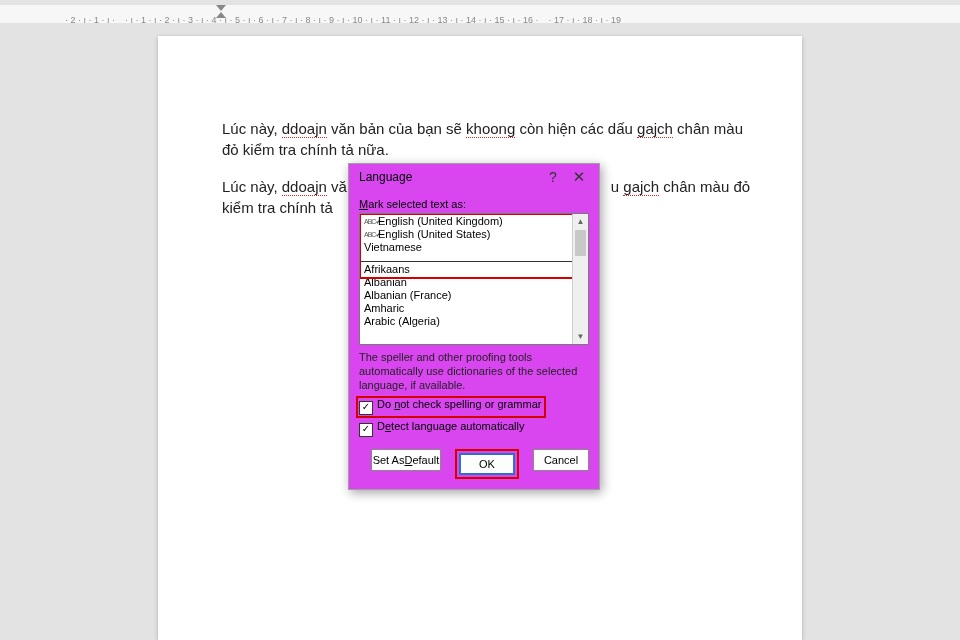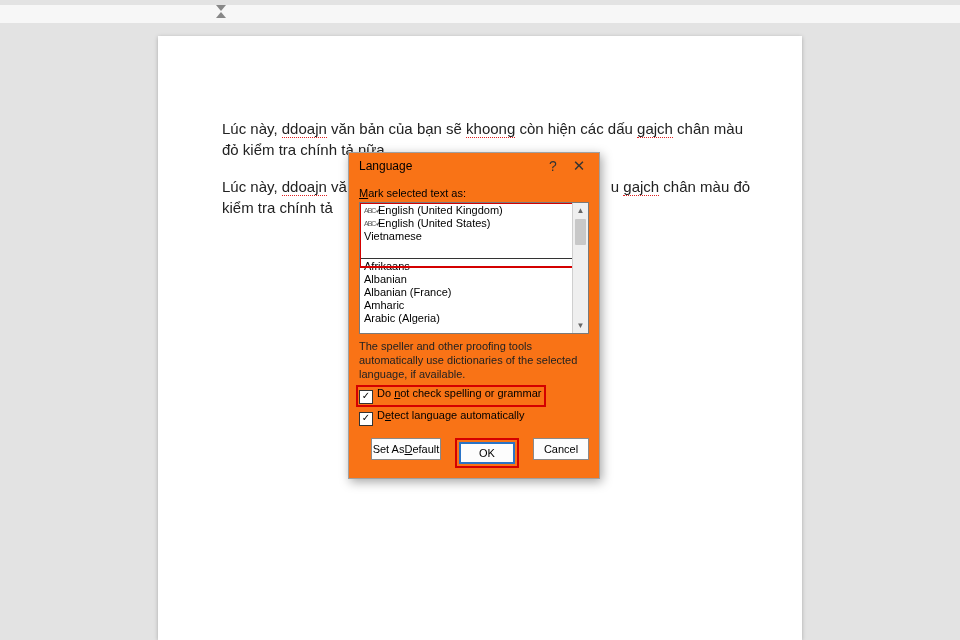--- a/index.html
+++ b/index.html
@@ -16,37 +16,37 @@
          border-left:5px solid transparent;border-right:5px solid transparent;
          border-bottom:6px solid #888;}
   
   .page{position:absolute;left:158px;top:36px;width:644px;height:604px;background:#fff;
         box-shadow:0 1px 4px rgba(0,0,0,.25);}
   .page-inner{position:absolute;left:64px;top:82px;right:40px;font-size:15px;color:#222;
               line-height:1.4;}
   .para{margin:0 0 16px 0;}
   .err{border-bottom:1px dotted #e02020;text-decoration:none;}
   
-  .dialog{position:absolute;left:348px;top:152px;width:250px;background:#f97316;
+  .dialog{position:absolute;left:348px;top:163px;width:250px;background:#d946ef;
           border:1px solid #a0a0a0;box-shadow:2px 3px 10px rgba(0,0,0,.35);
           font-size:11px;color:#000;}
   .dlg-title{display:flex;align-items:center;height:26px;padding:0 6px 0 10px;}
   .dlg-title-text{flex:1;font-size:12px;}
   .dlg-help{width:24px;text-align:center;font-size:14px;color:#333;}
   .dlg-close{width:28px;text-align:center;font-size:15px;color:#333;}
   .dlg-body{padding:6px 10px 10px 10px;}
   .label{margin:2px 0 3px 0;}
   .ul{text-decoration:underline;}
   .listbox{border:1px solid #7a7a7a;background:#fff;height:132px;position:relative;
            box-sizing:border-box;overflow:hidden;}
   .listbox-hi{position:absolute;left:-1px;top:-1px;right:-1px;height:62px;
               border:2px solid #d40000;pointer-events:none;}
   .listbox ul{list-style:none;margin:0;padding:1px 0;font-size:11px;}
   .listbox li{padding:0 4px;line-height:13px;white-space:nowrap;}
-  .listbox li.sep{border-bottom:1px solid #333;margin-bottom:1px;padding-bottom:15px;}
+  .listbox li.sep{border-bottom:1px solid #333;margin-bottom:1px;padding-bottom:7px;}
   .abc{display:inline-block;width:14px;font-size:7px;color:#555;vertical-align:1px;}
   .abc:before{content:"ABC✔";letter-spacing:-1px;}
   .scroll{position:absolute;right:0;top:0;bottom:0;width:15px;background:#efefef;
           border-left:1px solid #cfcfcf;}
   .scroll .up,.scroll .dn{position:absolute;left:0;right:0;height:15px;text-align:center;
           font-size:8px;color:#666;line-height:15px;}
   .scroll .up{top:0;}
   .scroll .dn{bottom:0;}
   .scroll .thumb{position:absolute;left:2px;right:2px;top:16px;height:26px;background:#c8c8c8;
           border-radius:1px;}
@@ -62,20 +62,21 @@
        box-sizing:border-box;}
   .btn.default{border:1px solid #2a74c7;box-shadow:0 0 0 1px #2a74c7 inset;}
   .btn-hi{border:2px solid #d40000;padding:2px;}
 </style>
 </head>
 <body>
 
 <div id="screenshot">
 
   <div class="ruler">
+    <span>  · 2 · ı · 1 · ı ·    · ı · 1 · ı · 2 · ı · 3 · ı · 4 · ı · 5 · ı · 6 · ı · 7 · ı · 8 · ı · 9 · ı · 10 · ı · 11 · ı · 12 · ı · 13 · ı · 14 · ı · 15 · ı · 16 ·    · 17 · ı · 18 · ı · 19</span>
     <span class="marker"></span>
   </div>
 
   <div class="page">
     <div class="page-inner">
       <p class="para">
         <span>Lúc này, </span><span class="err">ddoajn</span><span> văn bản của bạn sẽ </span><span class="err">khoong</span><span> còn hiện các dấu </span><span class="err">gajch</span><span> chân màu đỏ kiểm tra chính tả nữa.</span>
       </p>
       <p class="para">
         <span>Lúc này, </span><span class="err">ddoajn</span><span> vă</span><span style="display:inline-block;width:264px;"></span><span>u </span><span class="err">gajch</span><span> chân màu đỏ kiểm tra chính tả</span>

